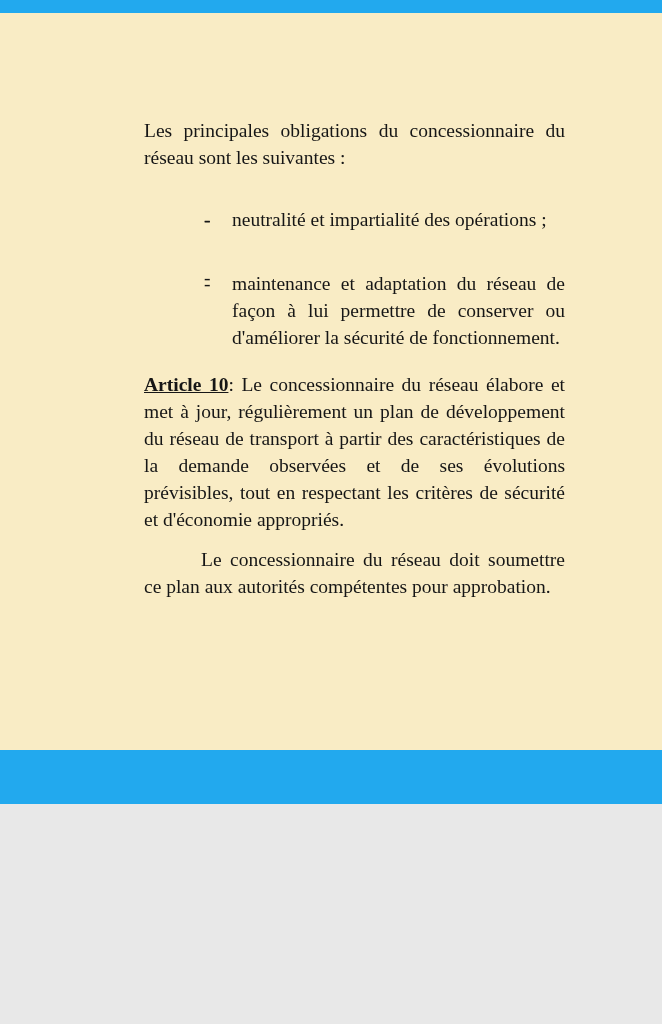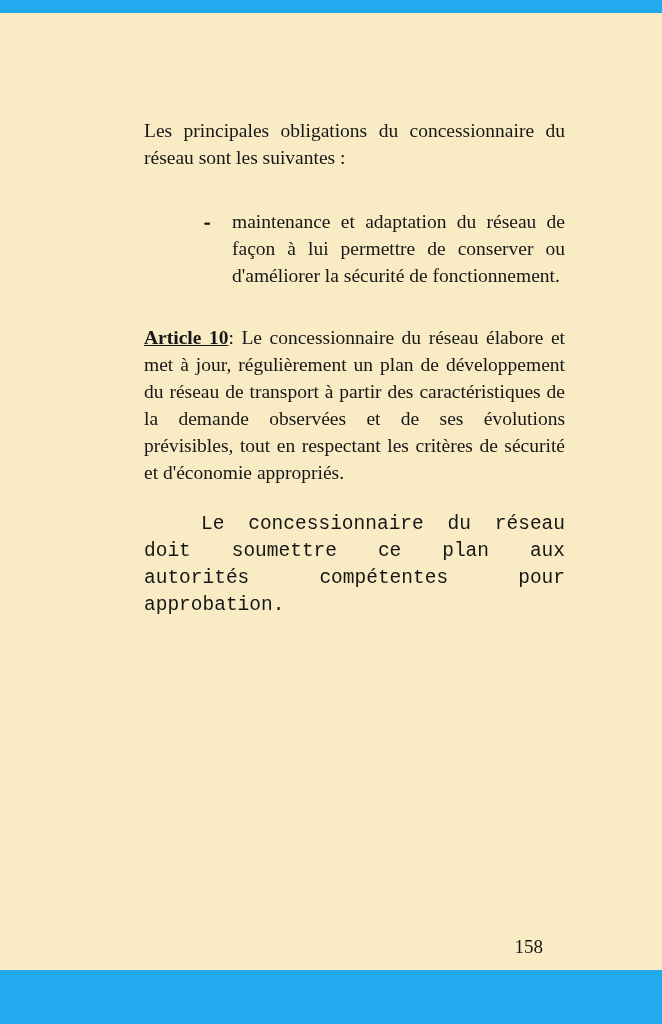--- a/index.html
+++ b/index.html
@@ -3,21 +3,21 @@
 <meta charset="utf-8">
 <style>
   html, body {
     margin: 0;
     padding: 0;
     background: #e8e8e8;
   }
   .page {
     position: relative;
     width: 662px;
-    height: 1024px;
+    height: 804px;
     margin: 0 auto;
     overflow: hidden;
     background: var(--page-bg, #F9ECC5);
     color: var(--text-color, #161616);
     font-family: "Liberation Serif", serif;
   }
   .bar {
     position: absolute;
     left: 0;
     width: 100%;
@@ -46,29 +46,28 @@
   .bullet-item .dash {
     position: absolute;
     left: -28px;
     top: 0;
   }
   .bullet-item.b1 { margin-top: 35px; }
   .bullet-item.b2 { margin-top: 35px; }
   .bullet-item.b3 { margin-top: 31px; }
   .bullet-item.b4 { margin-top: 37px; }
 
-  .para.article { margin-top: 35px; }
+  .para.article { margin-top: 20px; }
   .article-label {
     font-weight: bold;
     text-decoration: underline;
   }
   .para.closing {
-    margin-top: 25px;
+    margin-top: 13px;
     text-indent: 57px;
-    font-family: Liberation Mono, monospace;
   }
 
   .page-number {
     position: absolute;
     top: 933px;
     right: 119px;
     font-size: 19px;
     line-height: 27px;
   }
 </style>
@@ -84,20 +83,21 @@
     <p class="para intro">Les principales obligations du concessionnaire du réseau sont les suivantes :</p>
 
     <div class="bullet-list">
 
       <div class="bullet-item b1">
         <span class="dash">-</span>
       </div>
 
       <div class="bullet-item b2">
         <span class="dash">-</span>
+        <span class="bullet-text">neutralité et impartialité des opérations ;</span>
       </div>
 
       <div class="bullet-item b3">
         <span class="dash">-</span>
       </div>
 
       <div class="bullet-item b4">
         <span class="dash">-</span>
         <span class="bullet-text">maintenance et adaptation du réseau de façon à lui permettre de conserver ou d'améliorer la sécurité de fonctionnement.</span>
       </div>

